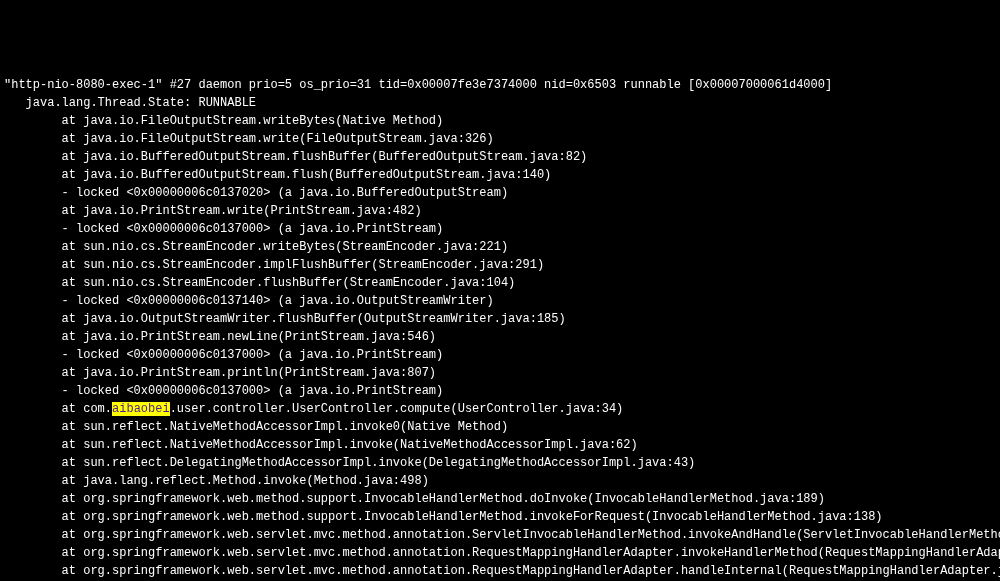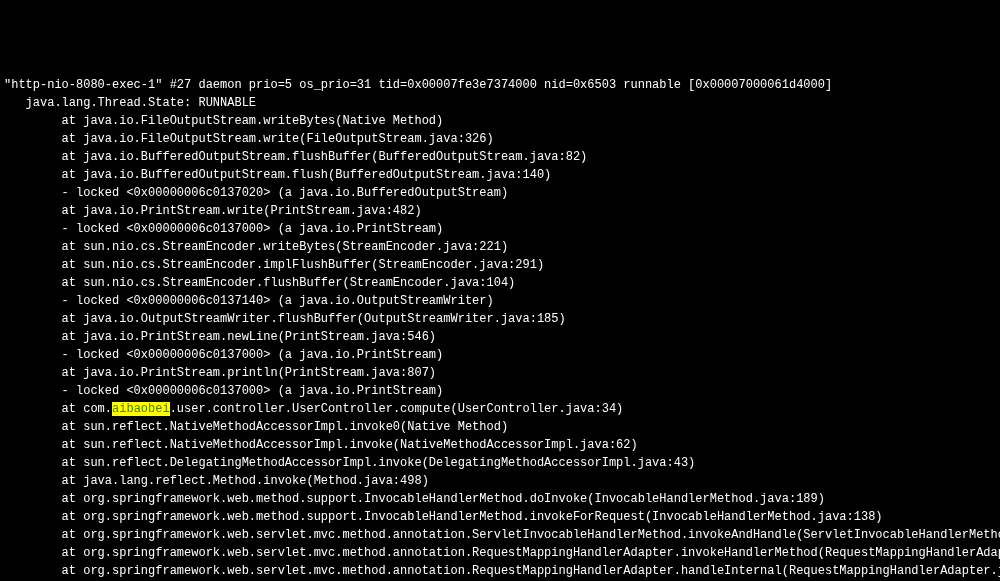--- a/index.html
+++ b/index.html
@@ -9,21 +9,21 @@
       font-size: 12px;
       line-height: 1.5;
       margin: 0;
       padding: 4px;
       white-space: pre;
       width: 1000px;
       overflow: hidden;
     }
     .highlight {
       background: #ffff00;
-      color: #4d7c0f;
+      color: #4c1d95;
       margin-top: 32px;
     }
     .line {
       display: block;
     }
   </style>
 </head>
 <body>
 
 

